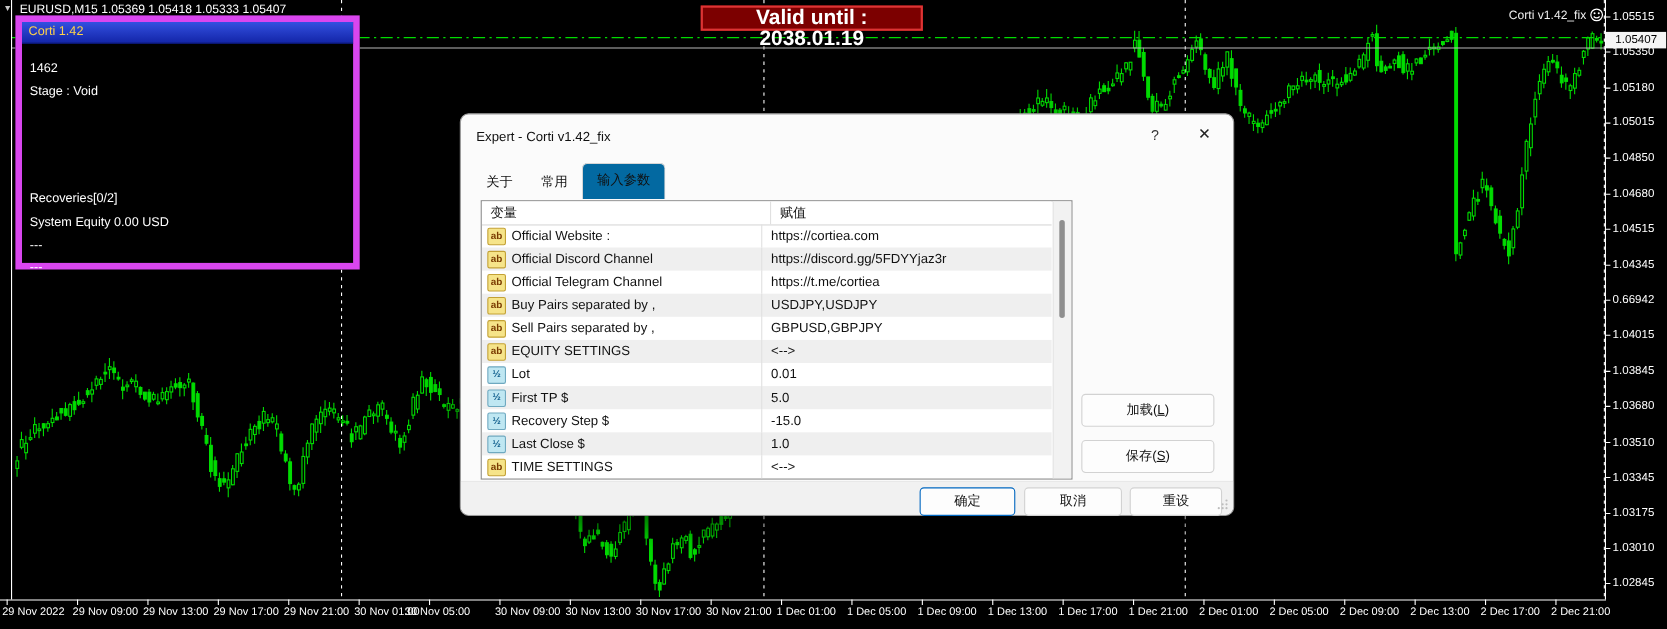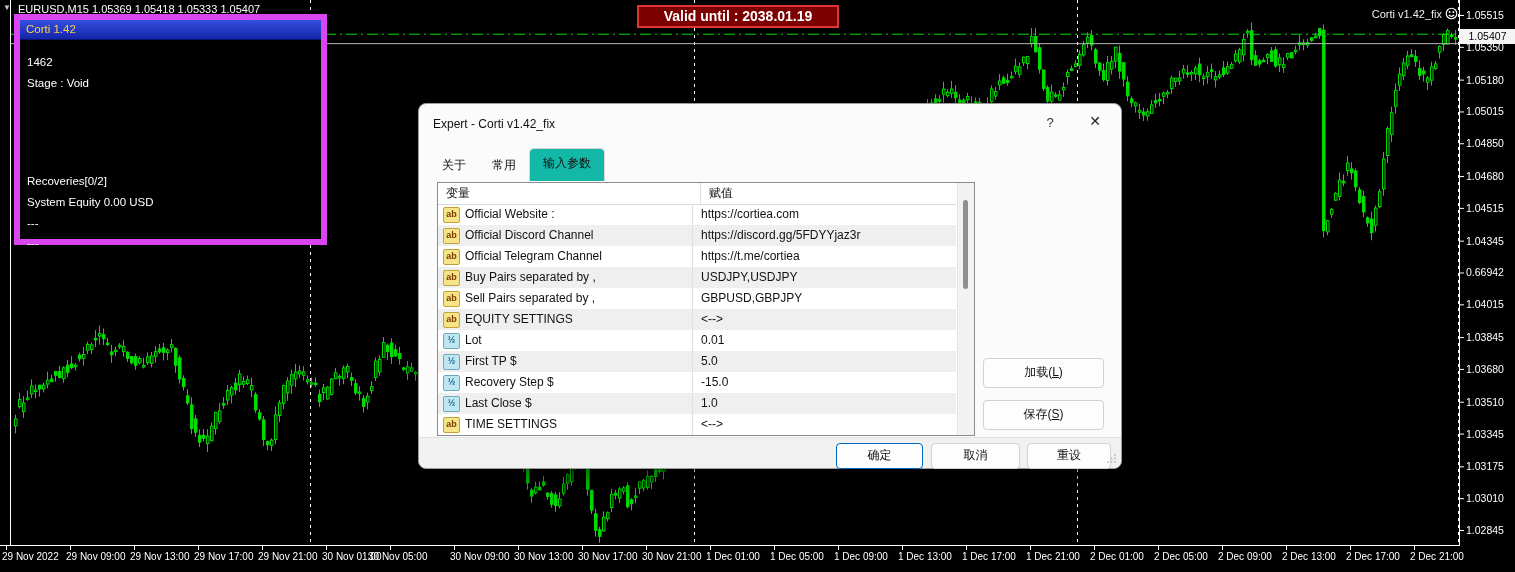--- a/index.html
+++ b/index.html
@@ -15,33 +15,33 @@
              font-size:10.5px;line-height:15px;text-align:center;z-index:7;}
   
   #corti-panel{left:14px;top:14px;width:301px;height:219px;background:#000;
                border:6px solid #d946ef;z-index:8;}
   #corti-head{position:absolute;left:0;top:0;right:0;height:19px;
               background:linear-gradient(#3350e0,#1325a8);border-bottom:1px solid #0a1670;}
   #corti-head span{color:#ffd24a;font-size:11.5px;line-height:19px;padding-left:6px;display:block;}
   .corti-line{position:absolute;left:7px;color:#fff;font-size:11.5px;white-space:nowrap;}
   
   #banner{left:637px;top:5px;width:198px;height:19px;background:#7c0000;border:2px solid #dd3434;
-          color:#fff;font-size:14px;font-weight:600;text-align:center;line-height:19px;z-index:8;}
+          color:#fff;font-size:19px;font-weight:600;text-align:center;line-height:19px;z-index:8;}
   
   #ea-label{top:7px;right:57px;color:#eee;font-size:11px;z-index:6;display:flex;align-items:center;gap:3px;}
   
   #dialog{left:418px;top:103px;width:702px;height:364px;background:#fbfbfb;
           border:1px solid #9b9b9b;border-radius:8px;z-index:20;
           box-shadow:0 10px 26px rgba(0,0,0,.55);font-size:12px;color:#111;}
   #dlg-title{left:14px;top:13px;font-size:12px;}
   #dlg-help{left:620px;top:11px;width:22px;height:20px;text-align:center;font-size:13px;color:#333;cursor:pointer;}
   #dlg-close{left:662px;top:9px;width:28px;height:22px;text-align:center;font-size:14px;color:#222;cursor:pointer;}
   #tabs{left:10px;top:46px;height:31px;display:flex;align-items:flex-end;}
   .tab{padding:6px 13px 7px 13px;color:#111;cursor:pointer;}
-  .tab.active{background:#14b8a6;border:1px solid #d6d6d6;border-bottom:none;border-radius:5px 5px 0 0;
+  .tab.active{background:#0369a1;border:1px solid #d6d6d6;border-bottom:none;border-radius:5px 5px 0 0;
               padding-bottom:9px;}
   #ptable{left:18px;top:78px;width:536px;height:252px;border:1px solid #8c8c8c;background:#fff;overflow:hidden;}
   .trow{position:absolute;left:0;width:518px;height:21px;display:flex;line-height:21px;}
   .trow.alt{background:#efefef;}
   .thead{border-bottom:1px solid #d8d8d8;background:#fff;font-weight:400;}
   .cname{width:254px;display:flex;align-items:center;overflow:hidden;white-space:nowrap;}
   .cval{flex:1;border-left:1px solid #e0e0e0;padding-left:8px;overflow:hidden;white-space:nowrap;}
   .hpadd{padding-left:8px;}
   .picon{display:inline-block;width:15px;height:14px;margin:0 5px 0 5px;border-radius:2px;
          font-weight:bold;font-size:9px;line-height:13px;text-align:center;flex:0 0 auto;}

